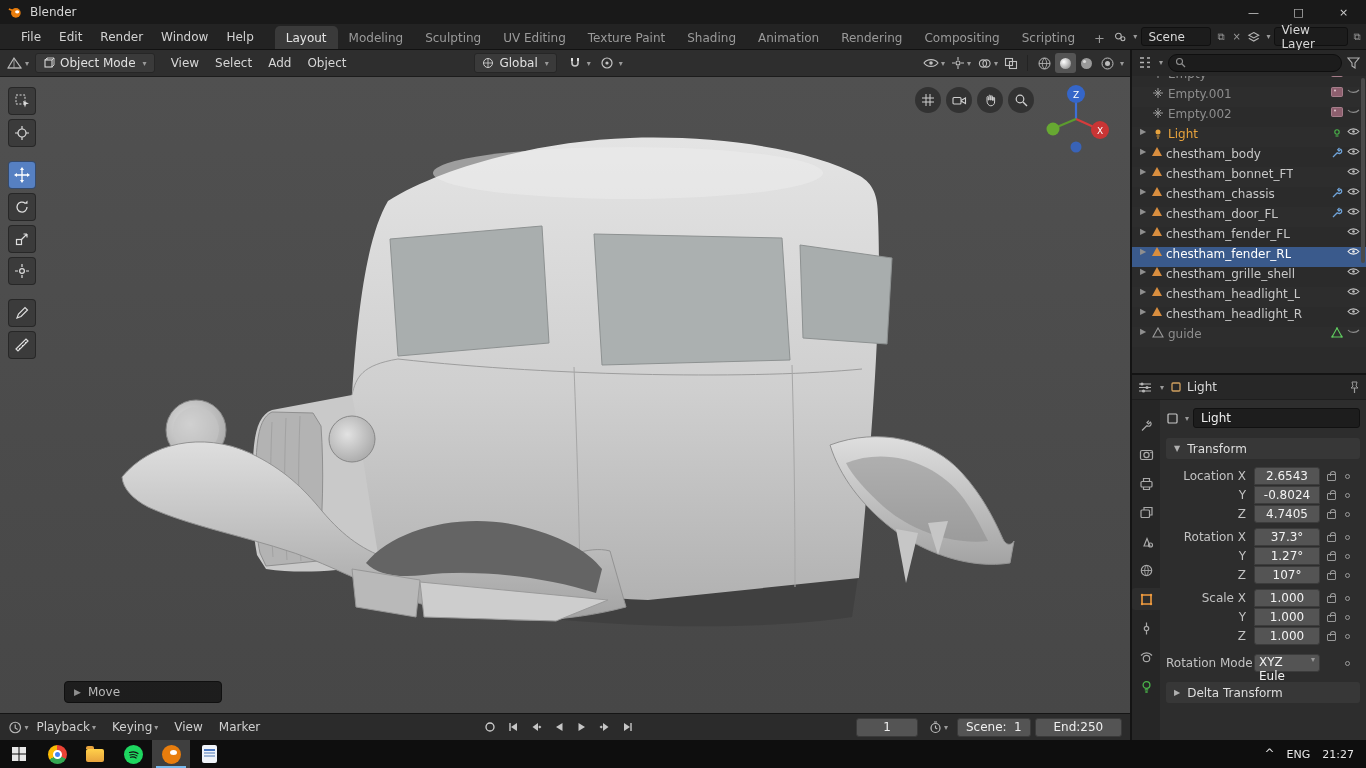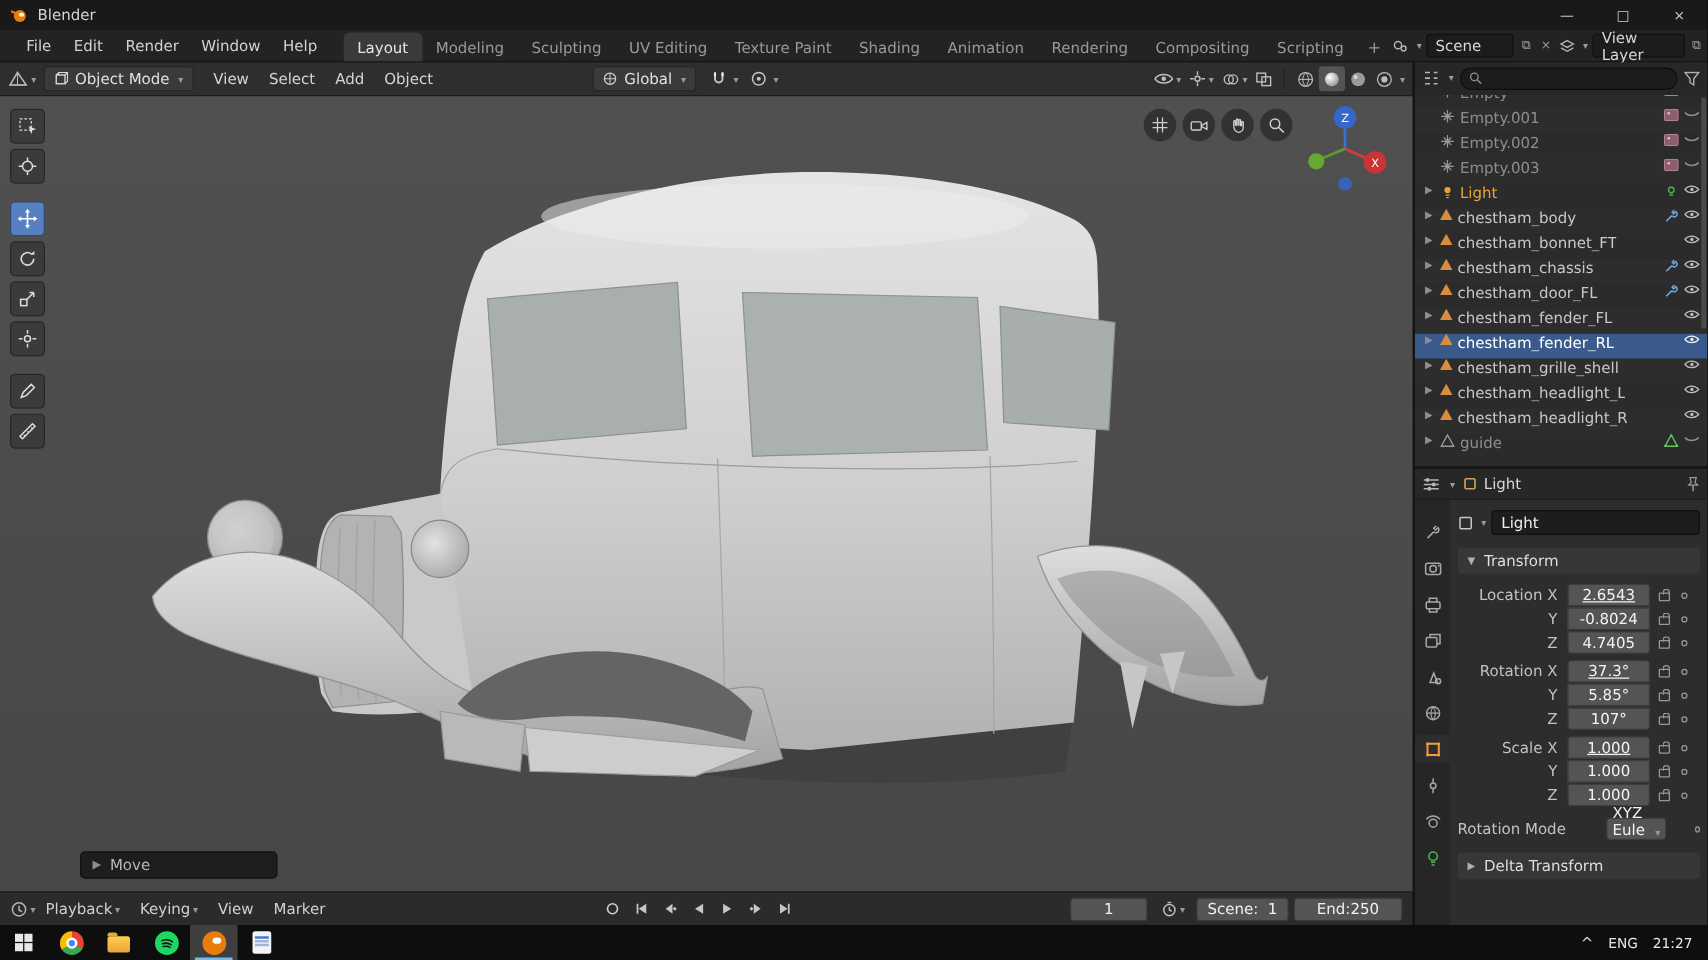--- a/index.html
+++ b/index.html
@@ -92,26 +92,26 @@
   .ptab.active{background:#2d2d2d;border-radius:3px 0 0 3px;}
   .pcontent{flex:1;padding:8px 6px 0 6px;min-width:0;}
   .name-row{display:flex;align-items:center;gap:4px;margin-bottom:10px;}
   .name-field{flex:1;height:20px;background:#1d1d1d;border:1px solid #111;border-radius:3px;display:flex;align-items:center;padding:0 7px;color:#eee;}
   .panel-head{height:21px;background:#373737;border-radius:3px;display:flex;align-items:center;gap:7px;padding:0 8px;color:#dedede;margin-bottom:8px;}
   .panel-head .tri{font-size:8px;color:#b0b0b0;}
   .prop-group{margin-bottom:5px;}
   .prop-row{display:flex;align-items:center;margin-bottom:1px;}
   .prop-label{width:88px;text-align:right;padding-right:8px;color:#c2c2c2;white-space:nowrap;}
   .prop-field{width:66px;height:18px;background:#545454;border:1px solid #3c3c3c;display:flex;align-items:center;justify-content:center;color:#f2f2f2;}
-  .prop-group .prop-row:first-child .prop-field{border-radius:3px 3px 0 0;text-decoration:underline;}
+  .prop-group .prop-row:first-child .prop-field{border-radius:3px 3px 0 0;}
   .prop-group .prop-row:last-child .prop-field{border-radius:0 0 3px 3px;}
   .lock-ico{width:9px;height:7px;border:1px solid #999;border-radius:1px;position:relative;margin-left:7px;margin-top:3px;}
   .lock-ico::before{content:'';position:absolute;top:-4px;left:1.5px;width:4px;height:4px;border:1px solid #999;border-bottom:none;border-radius:3px 3px 0 0;}
   .anim-dot{width:5px;height:5px;border:1px solid #9a9a9a;border-radius:50%;margin-left:9px;}
-  .dd-field{width:66px;height:18px;background:#545454;border:1px solid #3c3c3c;border-radius:3px;display:flex;align-items:flex-end;justify-content:space-between;padding:0 4px;color:#f2f2f2;margin-left:31px;}
+  .dd-field{width:66px;height:18px;background:#545454;border:1px solid #3c3c3c;border-radius:3px;display:flex;align-items:flex-start;justify-content:space-between;padding:0 4px;color:#f2f2f2;}
   .delta-head{margin-top:10px;}
 
   
   .statusbar{height:22px;background:#262626;border-top:1px solid #121212;display:flex;align-items:center;padding:0 8px;color:#909090;font-size:11.5px;}
   .mouse-ico{width:8px;height:12px;border:1px solid #8a8a8a;border-radius:3px;position:relative;}
   .mouse-ico::before{content:'';position:absolute;left:3px;top:2px;width:1px;height:3px;background:#8a8a8a;}
   .sb-text{margin-left:auto;white-space:nowrap;}
 
   
   .taskbar{height:28px;background:#0e0e0e;display:flex;align-items:stretch;}
@@ -580,35 +580,20 @@
               <span class="ol-label">Empty.002</span>
               <span class="flex1"></span>
               <svg class="ic" width="12" height="10" viewBox="0 0 12 10">
                   <rect x="0.5" y="0.5" width="11" height="9" rx="1" fill="#8d5f6e" stroke="#b98b9a" stroke-width="0.8"></rect>
                   <circle cx="4" cy="3.5" r="1" fill="#e3c7cf"></circle>
                 </svg>
               <svg class="ic" width="13" height="9" viewBox="0 0 13 9">
                   <path d="M1 3c2.5 3.2 8 3.2 11 0" fill="none" stroke="#8d8d8d" stroke-width="1.2"></path>
                 </svg>
             </div>
-            <div class="ol-row muted">
-              <span class="indent"></span>
-              <svg class="ic" width="12" height="12" viewBox="0 0 12 12">
-                  <path d="M6 1v10M1 6h10M3 3l6 6M9 3 3 9" stroke="#9a9a9a" stroke-width="1"></path>
-                </svg>
-              <span class="ol-label">Empty.003</span>
-              <span class="flex1"></span>
-              <svg class="ic" width="12" height="10" viewBox="0 0 12 10">
-                  <rect x="0.5" y="0.5" width="11" height="9" rx="1" fill="#8d5f6e" stroke="#b98b9a" stroke-width="0.8"></rect>
-                  <circle cx="4" cy="3.5" r="1" fill="#e3c7cf"></circle>
-                </svg>
-              <svg class="ic" width="13" height="9" viewBox="0 0 13 9">
-                  <path d="M1 3c2.5 3.2 8 3.2 11 0" fill="none" stroke="#8d8d8d" stroke-width="1.2"></path>
-                </svg>
-            </div>
             <div class="ol-row activeobj">
               <span class="tri8">▶</span>
               <svg class="ic" width="12" height="12" viewBox="0 0 12 12">
                   <circle cx="6" cy="5" r="2.5" fill="#e8a33d"></circle>
                   <path d="M4.5 9h3M5 11h2" stroke="#e8a33d" stroke-width="1"></path>
                 </svg>
               <span class="ol-label">Light</span>
               <span class="flex1"></span>
               <svg class="ic" width="12" height="12" viewBox="0 0 12 12">
                   <circle cx="6" cy="5" r="2.2" fill="none" stroke="#4ab54a" stroke-width="1.1"></circle>
@@ -861,21 +846,21 @@
             </div>
             <div class="prop-group">
               <div class="prop-row">
                 <span class="prop-label">Rotation X</span>
                 <div class="prop-field">37.3°</div>
                 <span class="lock-ico"></span>
                 <span class="anim-dot"></span>
               </div>
               <div class="prop-row">
                 <span class="prop-label">Y</span>
-                <div class="prop-field">5.85°</div>
+                <div class="prop-field">1.27°</div>
                 <span class="lock-ico"></span>
                 <span class="anim-dot"></span>
               </div>
               <div class="prop-row">
                 <span class="prop-label">Z</span>
                 <div class="prop-field">107°</div>
                 <span class="lock-ico"></span>
                 <span class="anim-dot"></span>
               </div>
             </div>

